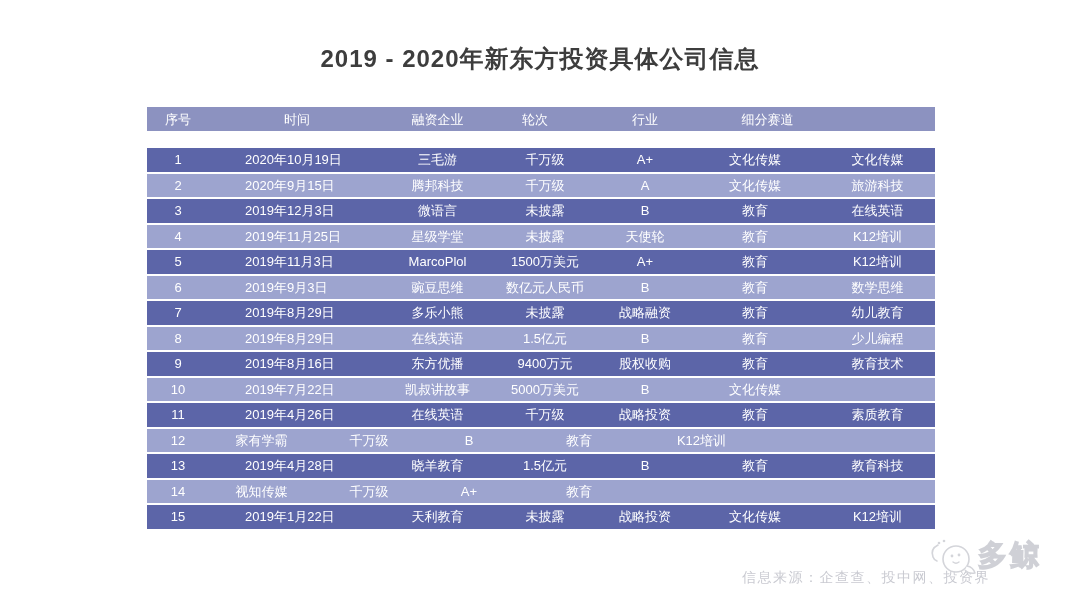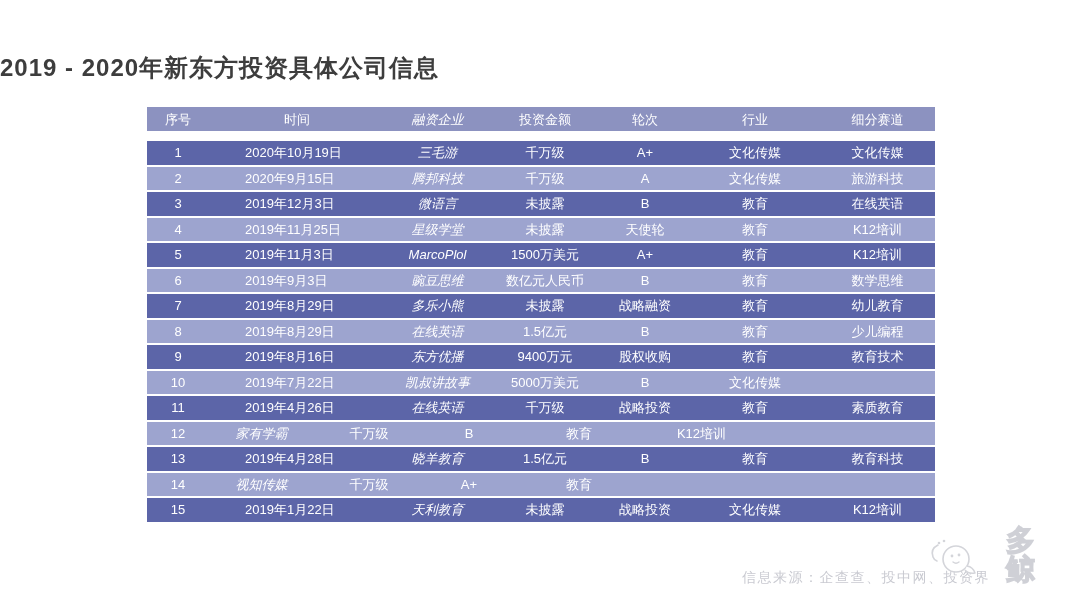--- a/index.html
+++ b/index.html
@@ -8,42 +8,42 @@
     --row-light:#9da4cf;
     --title-text:#3d3d3d;
     --footer-text:#c9cad1;
     --cell-text:#ffffff;
   }
   *{margin:0;padding:0;box-sizing:border-box;}
   body{background:#fff;font-family:"Liberation Sans", sans-serif;}
   .canvas{position:relative;width:1080px;height:608px;background:#ffffff;overflow:hidden;}
 
   .title{
-    position:absolute;top:52px;left:0;width:100%;
-    text-align:left;font-size:24px;font-weight:700;
+    position:absolute;top:43px;left:0;width:100%;
+    text-align:center;font-size:24px;font-weight:700;
     color:var(--title-text);letter-spacing:1px;
   }
 
   .table{position:absolute;left:147px;top:107px;width:788px;}
   .thead{
-    display:flex;height:24px;margin-bottom:10px;
+    display:flex;height:24px;margin-bottom:17px;
     background:var(--header-bg);
   }
   .th,.td{
     display:flex;align-items:center;justify-content:center;
     color:var(--cell-text);font-size:13px;line-height:1;
     white-space:nowrap;overflow:hidden;
   }
   .row{display:flex;height:25.5px;border-bottom:2px solid #ffffff;}
   .row.dark{background:var(--row-dark);}
   .row.light{background:var(--row-light);}
 
   .c0{width:62px;}
   .c1{width:176px;}
-  .c2{width:105px;font-style:italic;}
+  .c2{width:105px;}
   .c3{width:110px;}
   .c4{width:90px;}
   .c5{width:130px;}
   .c6{width:115px;}
   .td.c1{justify-content:flex-start;padding-left:36px;}
 
   .footer{
     position:absolute;top:569px;right:90px;
     font-size:14px;color:var(--footer-text);letter-spacing:1.5px;margin-left:48px;
   }
@@ -52,36 +52,34 @@
     position:absolute;left:926px;top:528px;width:130px;height:54px;
     display:flex;align-items:center;
   }
   .logo svg{flex:0 0 auto;}
   .brand-name{
     font-size:29px;font-weight:700;line-height:1;
     color:#ffffff;
     -webkit-text-stroke:1.3px #cfd0d6;
     text-shadow:0 0 1px #d8d9de;
     letter-spacing:3px;
-    margin-left:28px;
   }
 </style>
 </head>
 <body>
 
 <div class="canvas">
 
   <h1 class="title">2019 - 2020年新东方投资具体公司信息</h1>
 
   <div class="table">
     <div class="thead">
       <div class="th c0">序号</div>
       <div class="th c1">时间</div>
       <div class="th c2">融资企业</div>
-      <div class="th c3">投资金额</div>
       <div class="th c4">轮次</div>
       <div class="th c5">行业</div>
       <div class="th c6">细分赛道</div>
     </div>
     <div class="tbody" id="tbody">
         <div class="row dark">
           <div class="td c0">1</div>
           <div class="td c1">2020年10月19日</div>
           <div class="td c2">三毛游</div>
           <div class="td c3">千万级</div>

